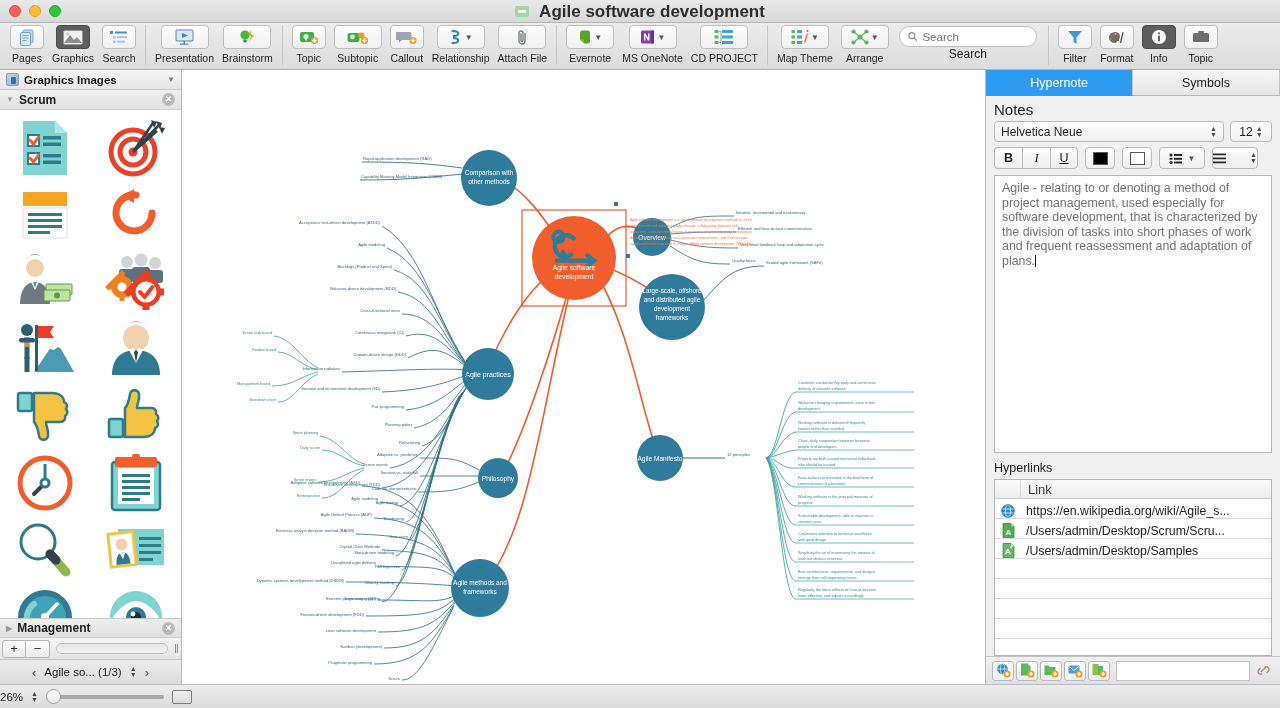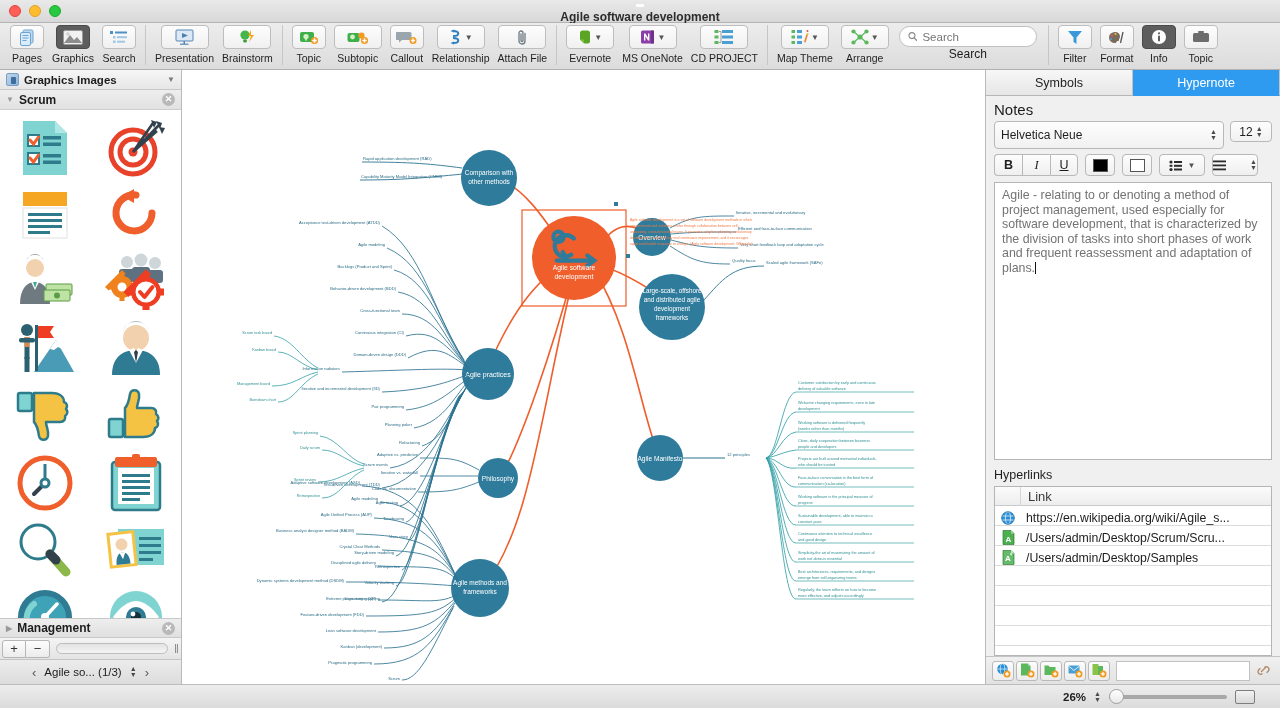--- a/index.html
+++ b/index.html
@@ -21,21 +21,21 @@
     display: flex; align-items: center; position: relative;
   }
   .traffic { display: flex; gap: 8px; padding-left: 9px; align-items: center; }
   .tl { width: 12px; height: 12px; border-radius: 50%; display: block; }
   .tl.red { background: #ff5f57; border: 1px solid #e0443e; }
   .tl.yellow { background: #ffbd2e; border: 1px solid #dea123; }
   .tl.green { background: #28c940; border: 1px solid #1aab29; }
   .title-center {
     position: absolute; left: 0; right: 0; top: 0; height: 23px;
     display: flex; align-items: center; justify-content: center; gap: 10px;
-    font-size: 12px; font-weight: bold; color: #2c2c2c; flex-direction: column;
+    font-size: 17px; font-weight: bold; color: #2c2c2c;
   }
   .doc-icon {
     width: 14px; height: 11px; border-radius: 2px;
     background: #9ddb9d; position: relative; display: inline-block;
   }
   .doc-icon::after {
     content: ""; position: absolute; left: 3px; top: 4px; width: 8px; height: 3px;
     background: #fff; border-radius: 1px;
   }
 
@@ -176,21 +176,21 @@
   .rp-tab {
     flex: 1; display: flex; align-items: center; justify-content: center;
     font-size: 12.5px; color: #232323;
     background: linear-gradient(to bottom,#f7f7f7,#e6e6e6);
     border-bottom: 1px solid #b6b6b6; border-right: 1px solid #c3c3c3;
   }
   .rp-tab.active { background: #2e9bf0; color: #fff; border-bottom-color: #2e9bf0; }
   .rp-section-label { font-size: 15px; padding: 5px 1px 3px 8px; }
   .fontrow { display: flex; gap: 6px; padding: 0 8px 5px 8px; }
   .fontsel {
-    flex: 1; height: 28px; border: 1px solid #b8b8b8; border-radius: 4px;
+    flex: 1; height: 21px; border: 1px solid #b8b8b8; border-radius: 4px;
     background: linear-gradient(to bottom,#fdfdfd,#f1f1f1);
     display: flex; align-items: center; padding: 0 6px; font-size: 12px; color: #1f1f1f;
   }
   .sizesel {
     width: 42px; height: 21px; border: 1px solid #b8b8b8; border-radius: 4px;
     background: linear-gradient(to bottom,#fdfdfd,#f1f1f1);
     display: flex; align-items: center; justify-content: center; gap: 3px; font-size: 12px;
   }
   .st { display:inline-flex; flex-direction:column; font-size:7px; line-height:6px; color:#4a4a4a; margin-left:auto; }
   .sizesel .st { margin-left: 0; }
@@ -233,22 +233,22 @@
   .rp-bottombar .mini { width: 22px; height: 20px; border: 1px solid #b9b9b9; border-radius: 3px;
     background: linear-gradient(to bottom,#fcfcfc,#ededed); display:flex; align-items:center; justify-content:center; }
   .rp-field { flex: 1; height: 20px; background: #fff; border: 1px solid #c2c2c2; margin-left: 4px; }
   .rp-link-btn { width: 22px; height: 20px; display:flex; align-items:center; justify-content:center; }
 
   
   .statusbar {
     height: 24px; flex: 0 0 24px;
     background: linear-gradient(to bottom,#ededed,#dbdbdb);
     border-top: 1px solid #bcbcbc;
-    display: flex; align-items: center; justify-content: flex-end; gap: 8px;
-    padding-right: 25px; font-size: 11.5px; color: #222; font-weight: bold;
+    display: flex; align-items: center; gap: 8px;
+    padding-right: 25px; font-size: 11.5px; color: #222;
   }
   .zoom-slider { width: 118px; height: 4px; background: #a8a8a8; border-radius: 2px; position: relative; }
   .zoom-knob { position: absolute; left: 0; top: -6px; width: 15px; height: 15px; border-radius: 50%;
     background: linear-gradient(to bottom,#ffffff,#e9e9e9); border: 1px solid #a0a0a0; }
   .fit-btn { width: 20px; height: 14px; border: 1px solid #7d7d7d; border-radius: 2px;
     background: linear-gradient(to bottom,#f2f2f2,#d9d9d9); }
 </style>
 </head>
 <body>
 
@@ -1010,22 +1010,22 @@
           <text x="448" y="157">requirements and solutions evolve through collaboration between self-</text>
           <text x="448" y="163">organizing, cross-functional teams. It promotes adaptive planning, evolutionary</text>
           <text x="448" y="169">development, early delivery and continuous improvement, and it encourages</text>
           <text x="448" y="175">rapid and flexible response to change. (Agile software development, Wikipedia)</text>
         </g>
       </svg>
     </div>
 
     <div class="rightpanel">
       <div class="rp-tabs">
+        <div class="rp-tab active">Hypernote</div>
         <div class="rp-tab">Symbols</div>
-        <div class="rp-tab active">Hypernote</div>
       </div>
 
       <div class="rp-section-label">Notes</div>
 
       <div class="fontrow">
         <div class="fontsel">
           <span>Helvetica Neue</span>
           <span class="st">
               <span>▲</span>
               <span>▼</span>

